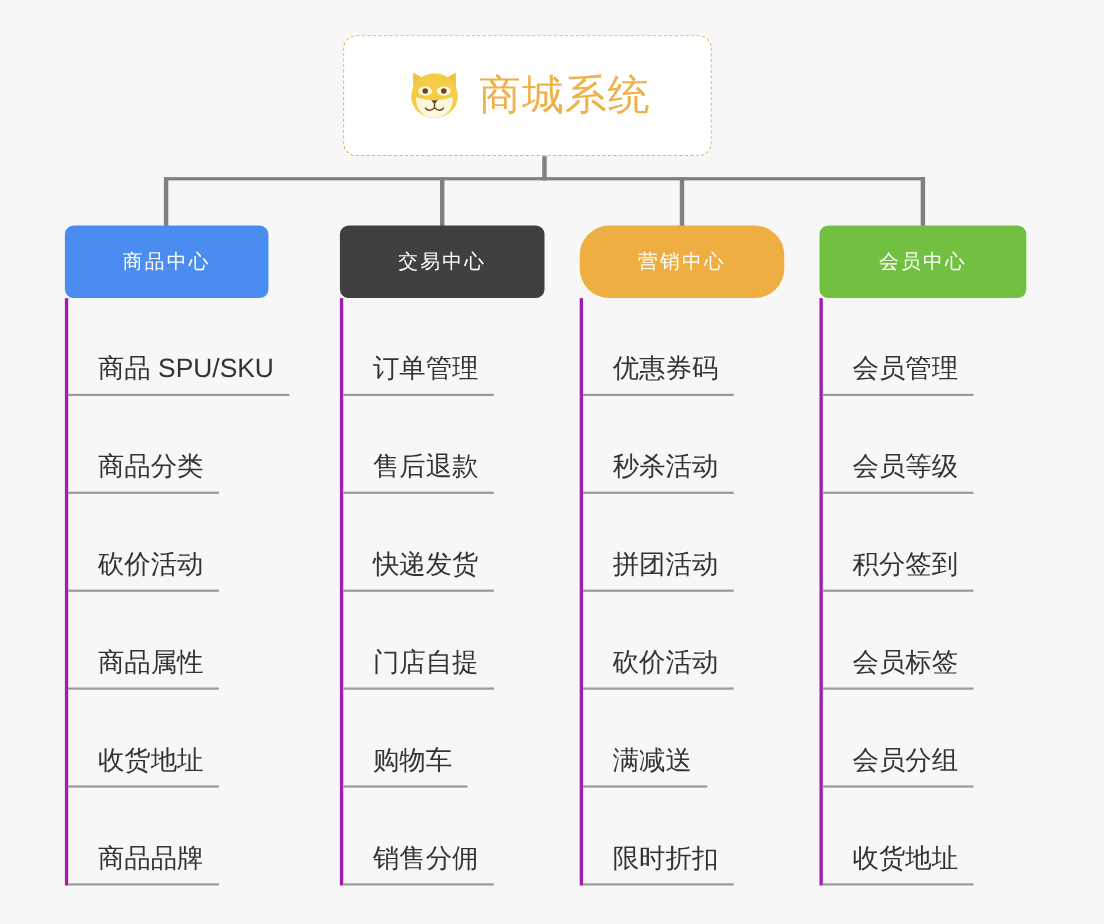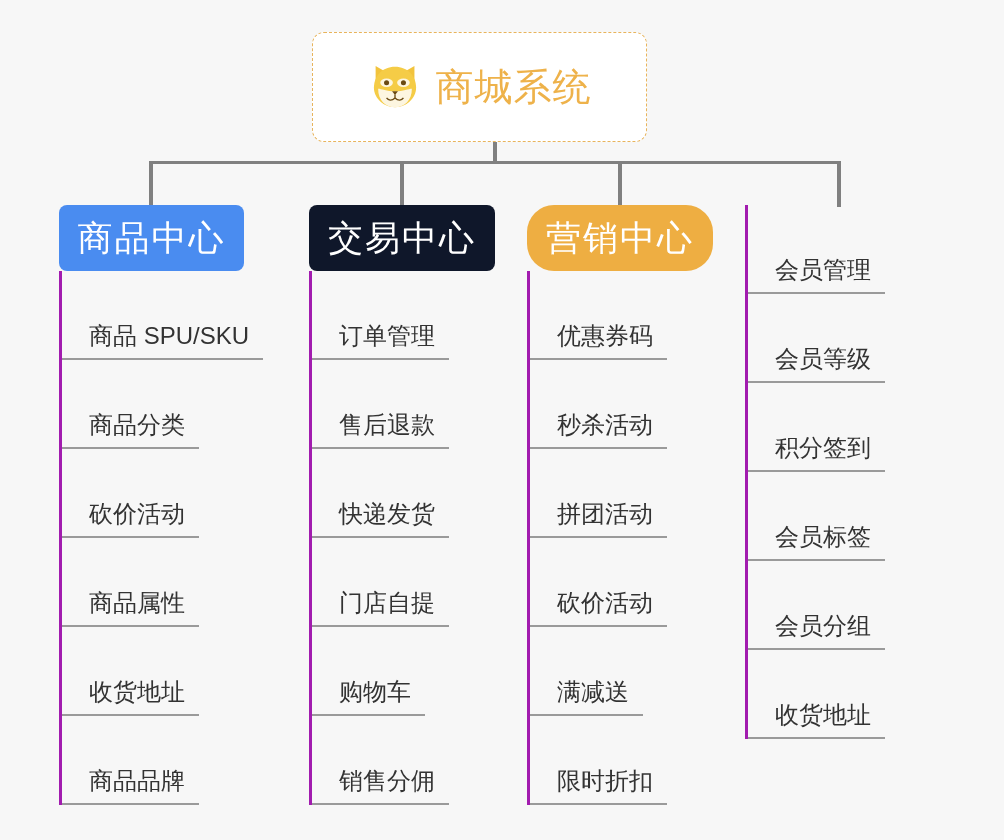--- a/index.html
+++ b/index.html
@@ -86,21 +86,21 @@
   .column.c3 { left: 527px; width: 208px; }
   .column.c4 { left: 745px; width: 208px; }
 
   .cat-box {
     height: 66px;
     border-radius: 8px;
     display: flex;
     align-items: center;
     justify-content: center;
     color: #ffffff;
-    font-size: 35px;
+    font-size: 18px;
     letter-spacing: 2px;
     box-sizing: border-box;
   }
   .column.c1 .cat-box { width: 185px; }
   .column.c2 .cat-box { width: 186px; }
   .column.c3 .cat-box { width: 186px; }
   .column.c4 .cat-box { width: 188px; }
 
   
   .leaf-list {
@@ -187,21 +187,21 @@
       <div class="leaf-item">
           <span class="leaf-label">收货地址</span>
         </div>
       <div class="leaf-item">
           <span class="leaf-label">商品品牌</span>
         </div>
     </div>
   </div>
 
   <div class="column c2">
-    <div class="cat-box" style="background: #0f172a;">
+    <div class="cat-box" style="background: #404040;">
       <span>交易中心</span>
     </div>
     <div class="leaf-list">
       <div class="leaf-item">
           <span class="leaf-label">订单管理</span>
         </div>
       <div class="leaf-item">
           <span class="leaf-label">售后退款</span>
         </div>
       <div class="leaf-item">
@@ -239,20 +239,23 @@
       <div class="leaf-item">
           <span class="leaf-label">满减送</span>
         </div>
       <div class="leaf-item">
           <span class="leaf-label">限时折扣</span>
         </div>
     </div>
   </div>
 
   <div class="column c4">
+    <div class="cat-box" style="background: rgb(114, 192, 65);">
+      <span>会员中心</span>
+    </div>
     <div class="leaf-list">
       <div class="leaf-item">
           <span class="leaf-label">会员管理</span>
         </div>
       <div class="leaf-item">
           <span class="leaf-label">会员等级</span>
         </div>
       <div class="leaf-item">
           <span class="leaf-label">积分签到</span>
         </div>

